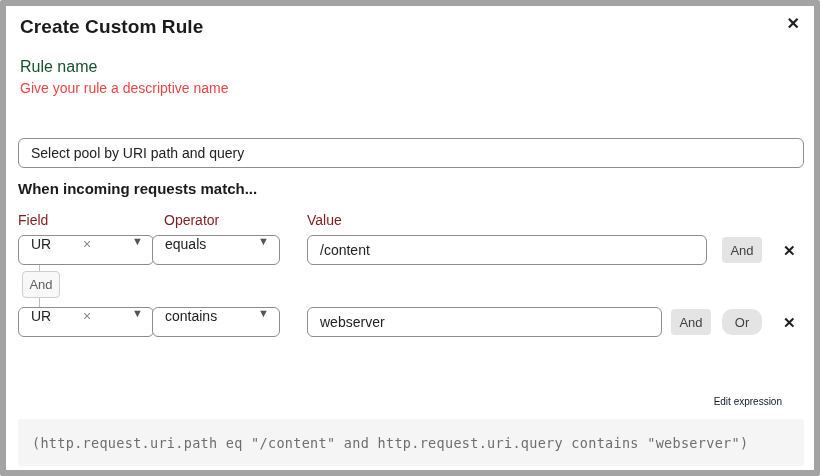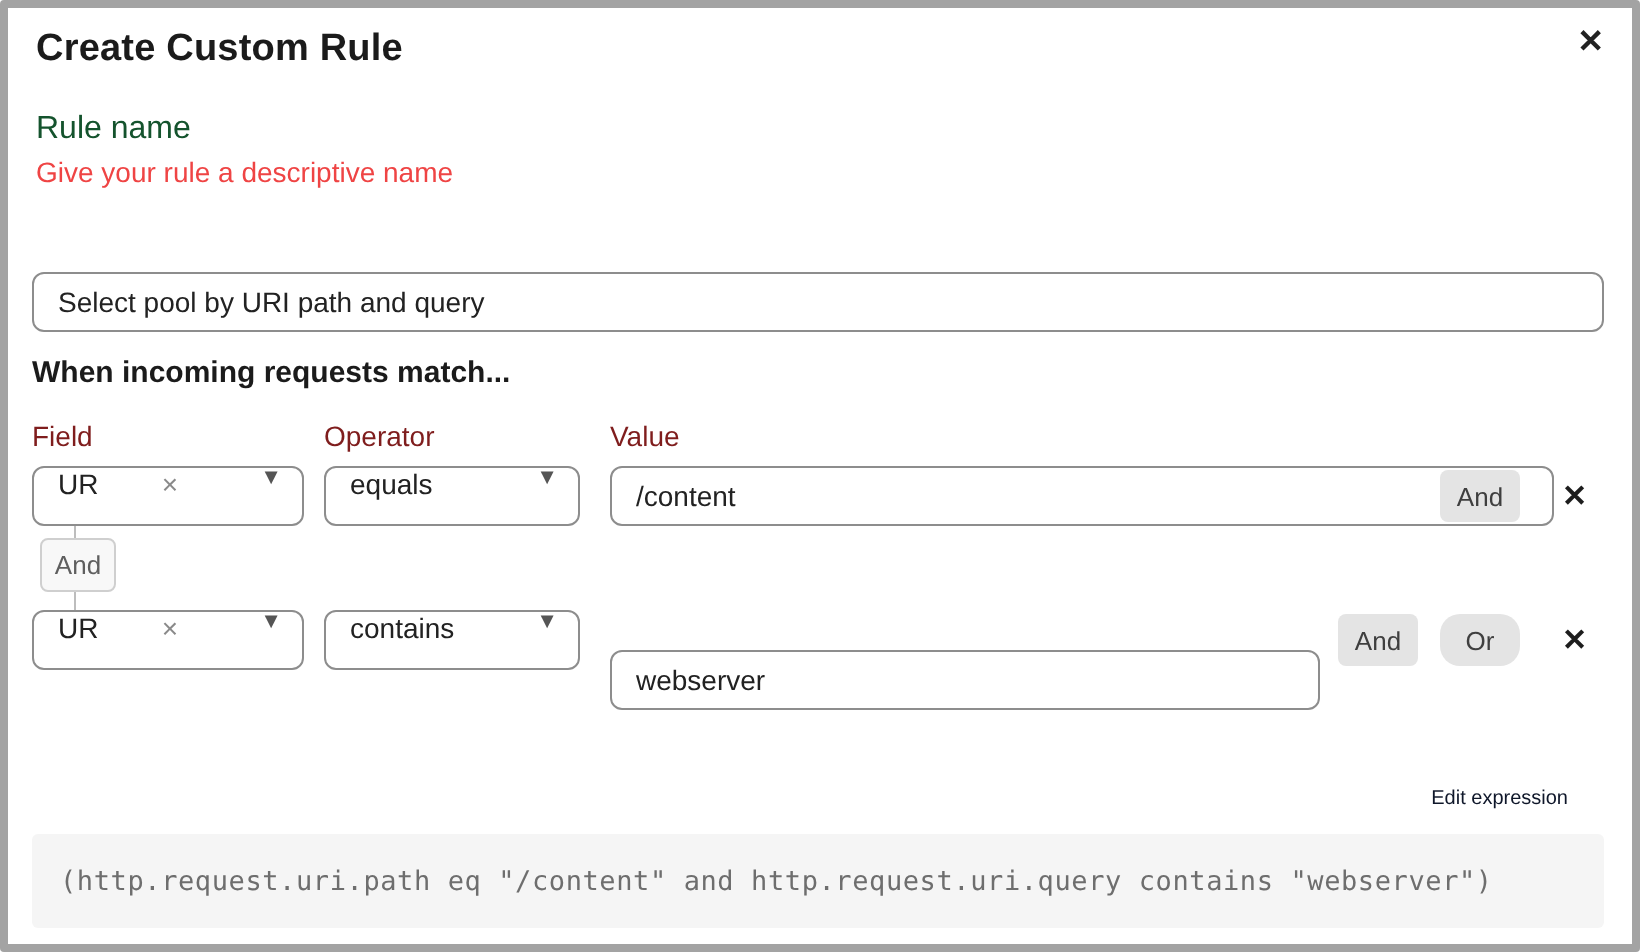--- a/index.html
+++ b/index.html
@@ -6,21 +6,21 @@
   html, body { background: #ffffff; }
   body {
     width: 820px; height: 476px;
     font-family: "Liberation Sans", sans-serif;
     position: relative;
     color: #1f1f1f;
   }
   .dialog {
     position: absolute; left: 0; top: 0;
     width: 820px; height: 476px;
-    border: 4px solid #a3a3a3;
+    border: 6px solid #a3a3a3;
     border-radius: 2px;
     background: #ffffff;
   }
   .dialog-title {
     position: absolute; left: 14px; top: 10px;
     font-size: 19px; font-weight: bold; color: #1b1b1b;
     letter-spacing: 0.1px;
   }
   .close-btn {
     position: absolute; right: 10px; top: 6px;
@@ -65,31 +65,31 @@
     padding: 0 10px 0 12px;
     font-size: 14px; color: #222; gap: 32px;
   }
   .dd-text { flex: 1; white-space: nowrap; overflow: hidden; }
   .dd-clear { color: #8a8a8a; font-size: 14px; margin-right: 9px; cursor: pointer; }
   .dd-chevron { color: #555; font-size: 11px; line-height: 1; }
 
   .row1 { top: 229px; }
   .row2 { top: 301px; }
   .dd-field { left: 12px; width: 136px; }
-  .dd-operator { left: 158px; width: 128px; }
+  .dd-operator { left: 146px; width: 128px; }
 
   .value-input {
     position: absolute; height: 30px;
     border: 1px solid #8d8d8d; border-radius: 6px;
     padding: 0 12px; font-size: 14px; color: #222;
     font-family: "Liberation Sans", sans-serif;
     background: #fff; outline: none;
   }
-  .val1 { left: 301px; width: 472px; }
-  .val2 { left: 301px; width: 355px; margin-top: 20px; }
+  .val1 { left: 301px; width: 400px; }
+  .val2 { left: 301px; width: 355px; }
 
   .logic-btn {
     position: absolute; height: 26px; width: 40px;
     background: #e4e4e4; border: none; border-radius: 4px;
     font-size: 13px; color: #3f3f3f; cursor: pointer;
     font-family: "Liberation Sans", sans-serif;
   }
   .btn-and-1 { left: 716px; top: 231px; }
   .btn-and-2 { left: 665px; top: 303px; }
   .btn-or-2  { left: 716px; top: 303px; border-radius: 10px; }

